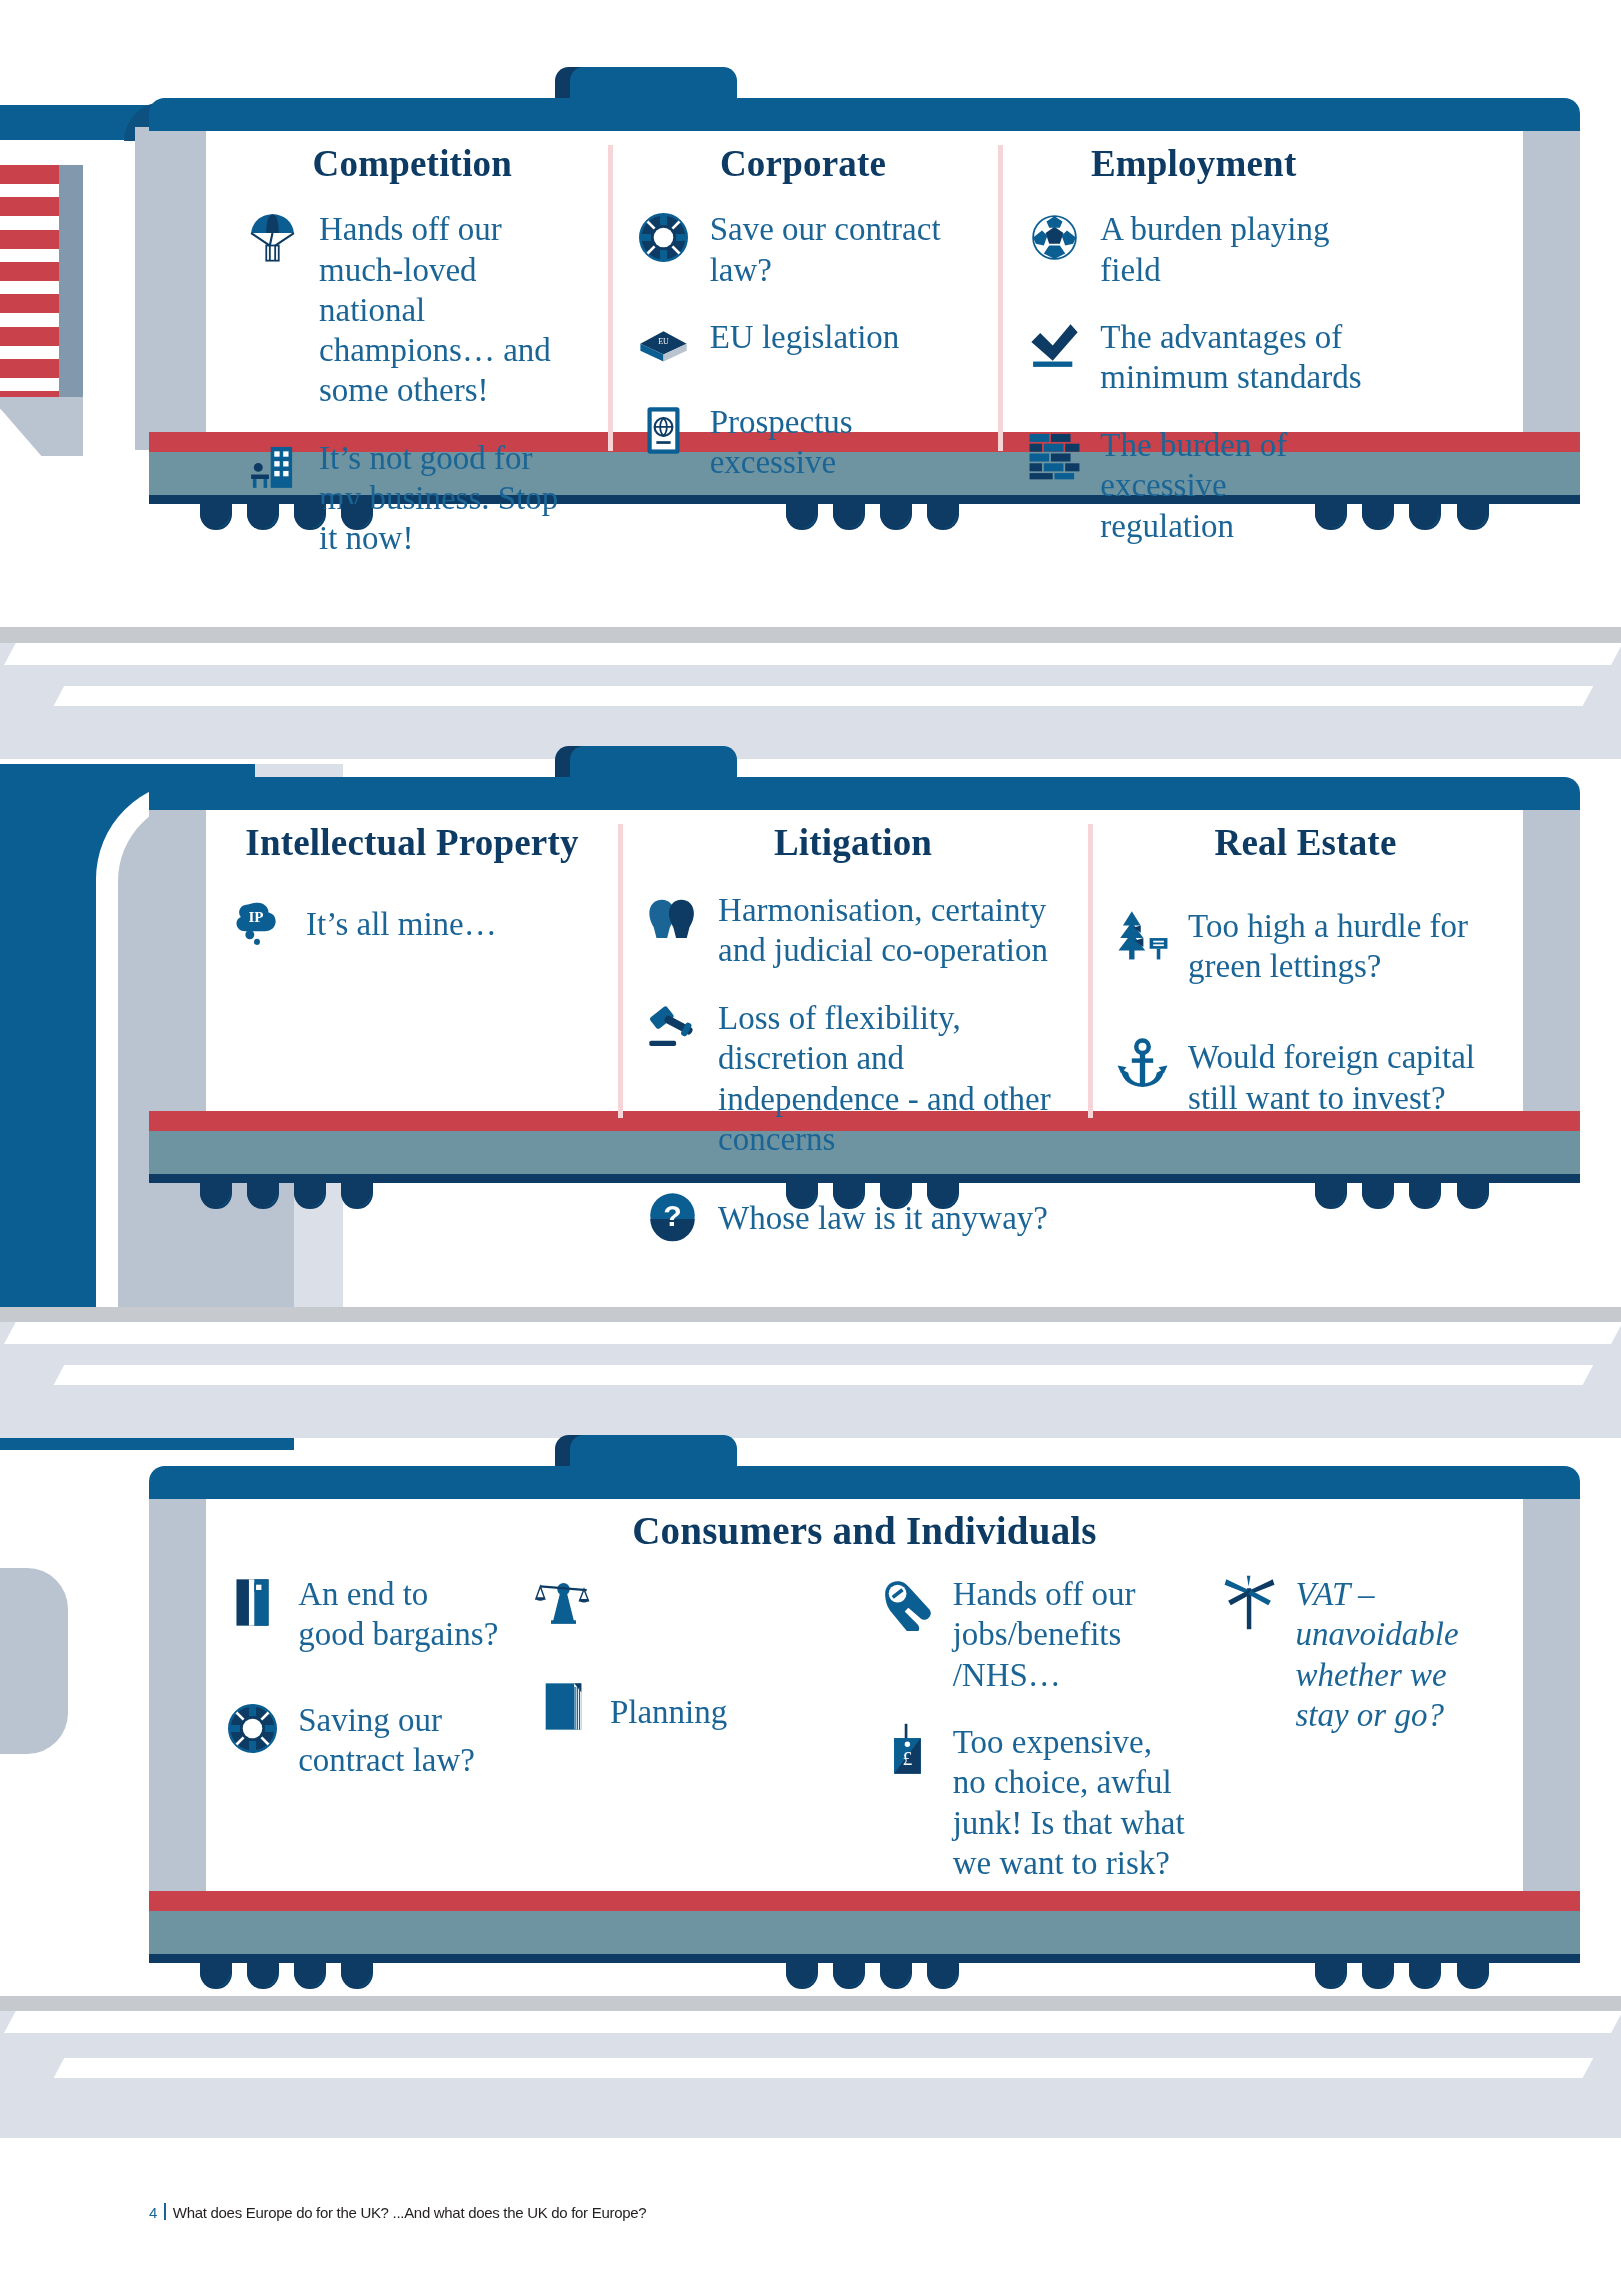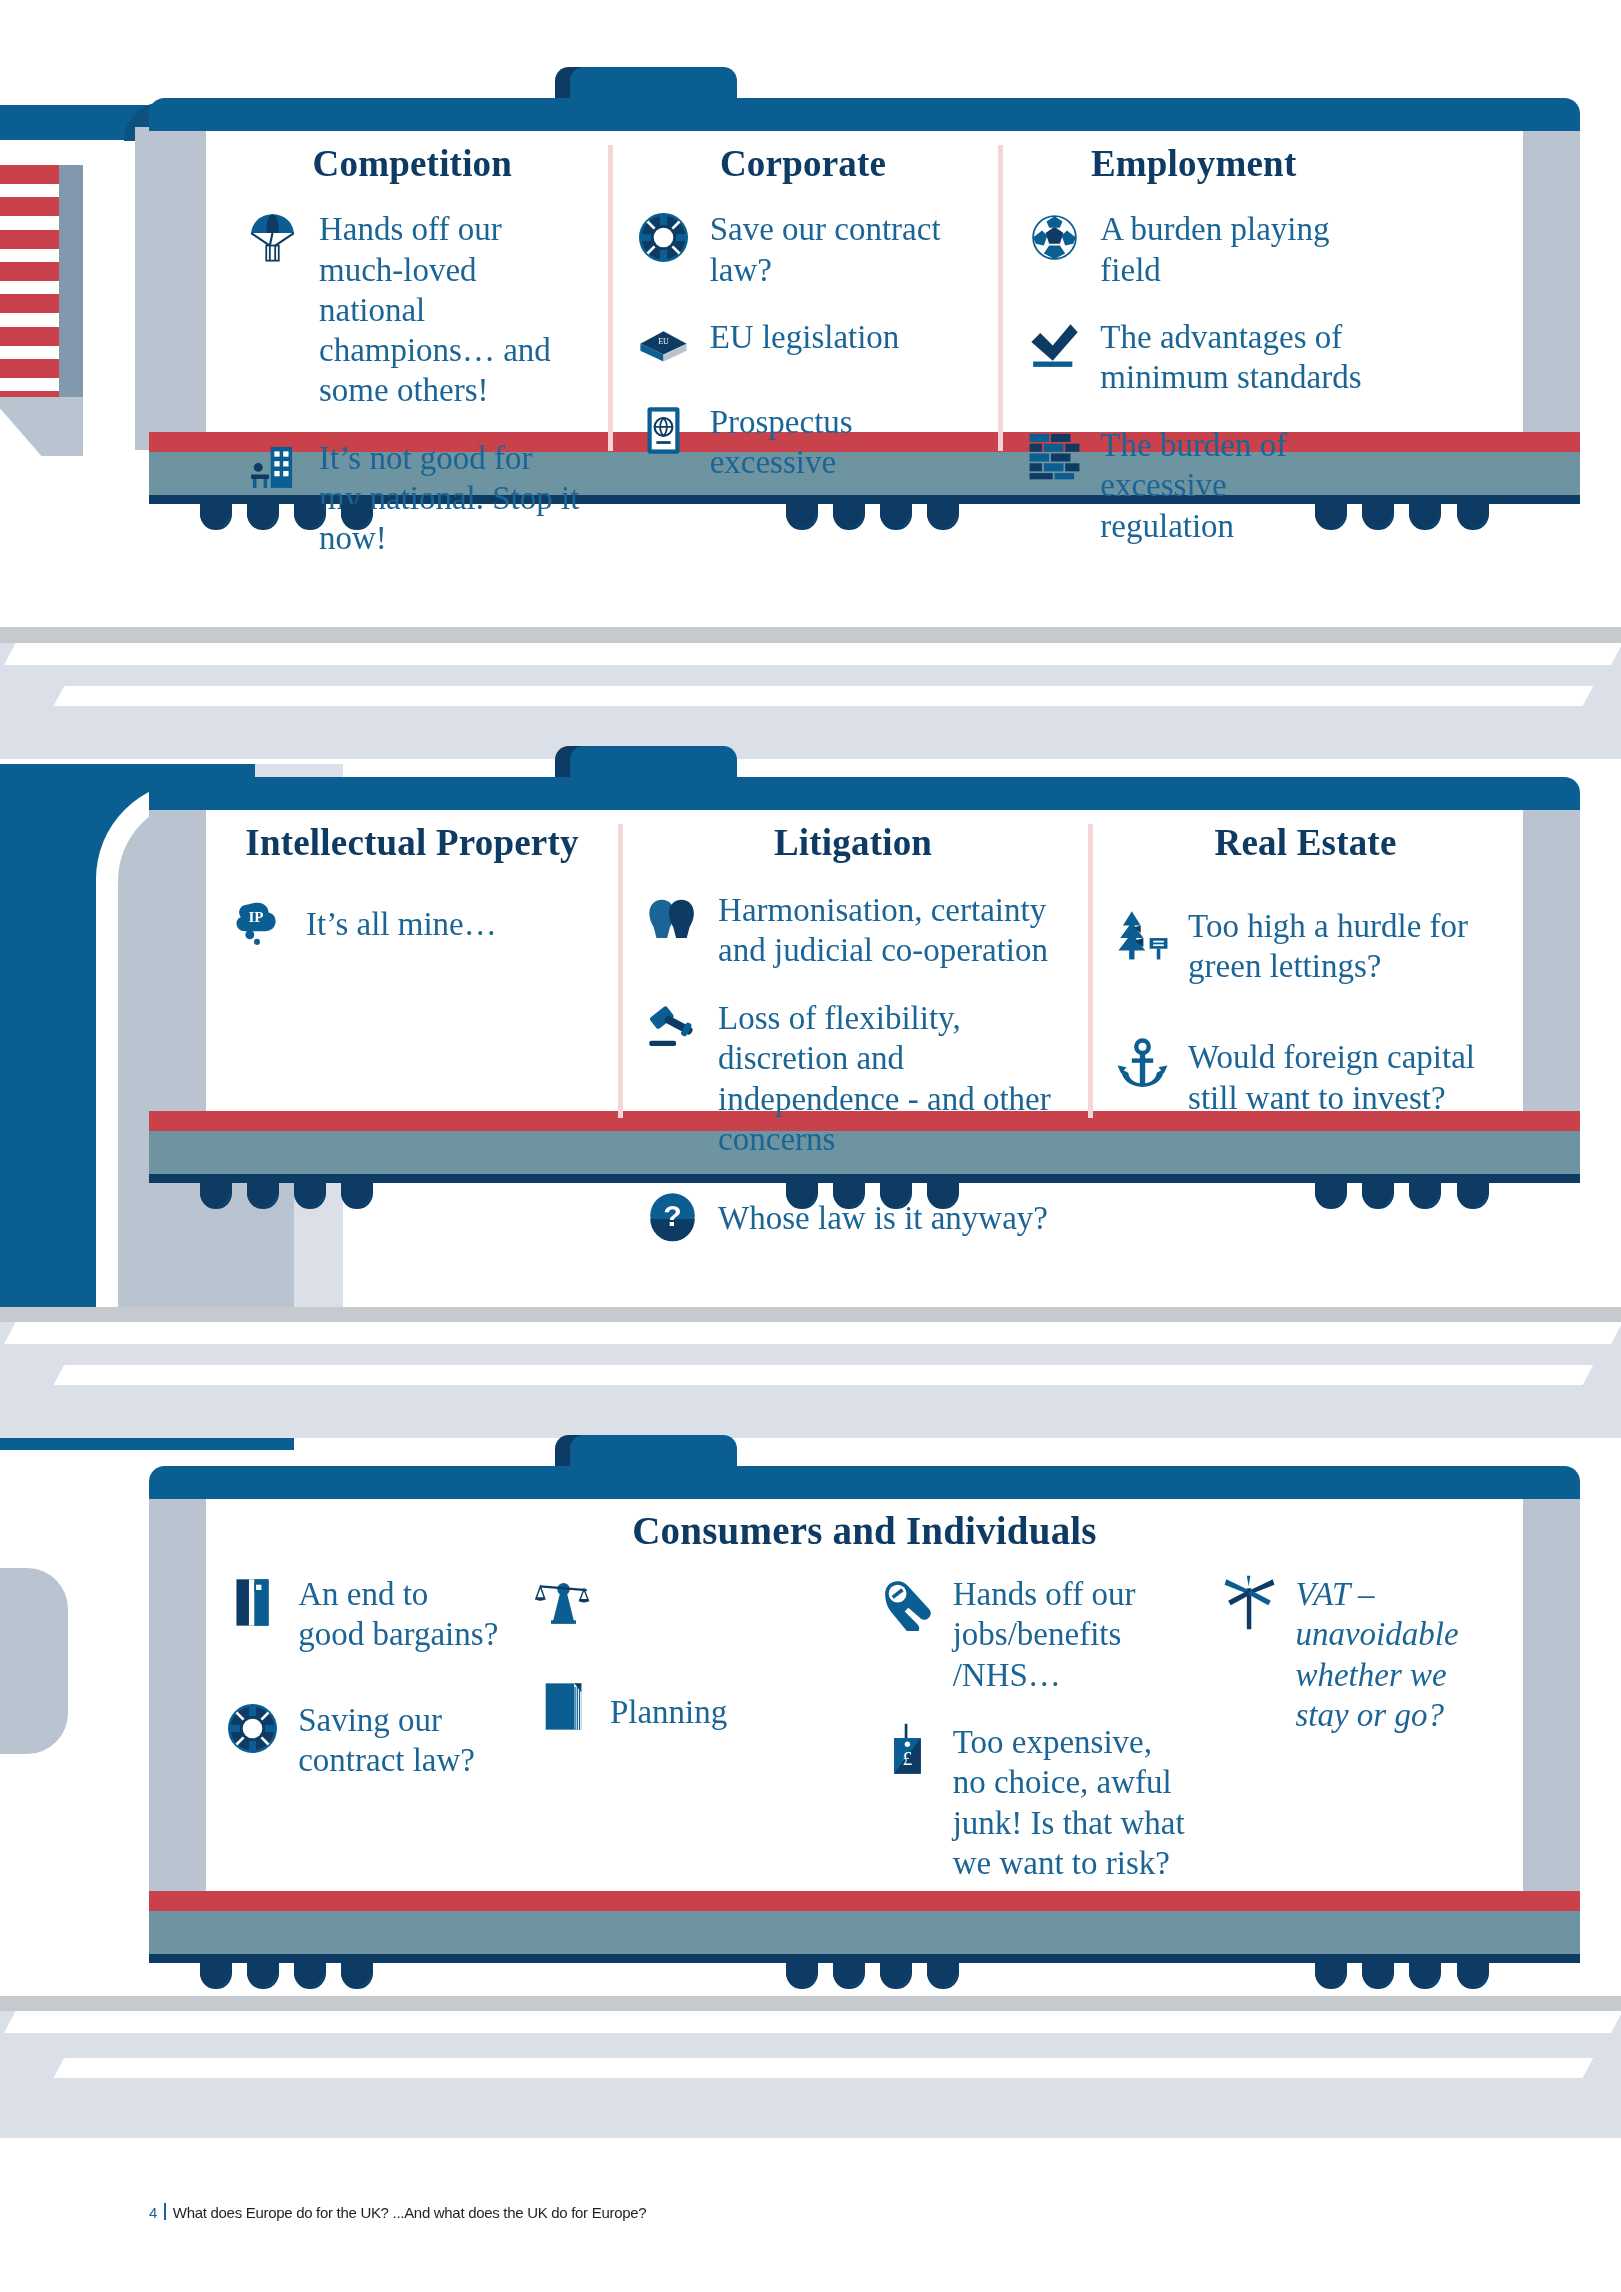--- a/index.html
+++ b/index.html
@@ -181,21 +181,21 @@
                   <rect x="34" y="26" width="6" height="6" fill="#ffffff"></rect>
                   <rect x="44" y="26" width="6" height="6" fill="#ffffff"></rect>
                   <rect x="34" y="37" width="6" height="6" fill="#ffffff"></rect>
                   <rect x="44" y="37" width="6" height="6" fill="#ffffff"></rect>
                   <circle cx="16" cy="33" r="5" fill="#0d3b63"></circle>
                   <rect x="8" y="41" width="20" height="5" fill="#0d3b63"></rect>
                   <rect x="10" y="46" width="4" height="10" fill="#0a5e92"></rect>
                   <rect x="22" y="46" width="4" height="10" fill="#0a5e92"></rect>
                 </svg>
             </div>
-            <div class="txt">It’s not good for my national. Stop it now!</div>
+            <div class="txt">It’s not good for my business. Stop it now!</div>
           </div>
         </div>
       </div>
 
       <div class="col" style="width:439px;padding:0 27.4px;box-sizing:border-box;">
         <div class="divider" style="left:0;height:306px;"></div>
         <h2 class="sec">Corporate</h2>
         <div class="items">
           <div class="item">
             <div class="ico">

